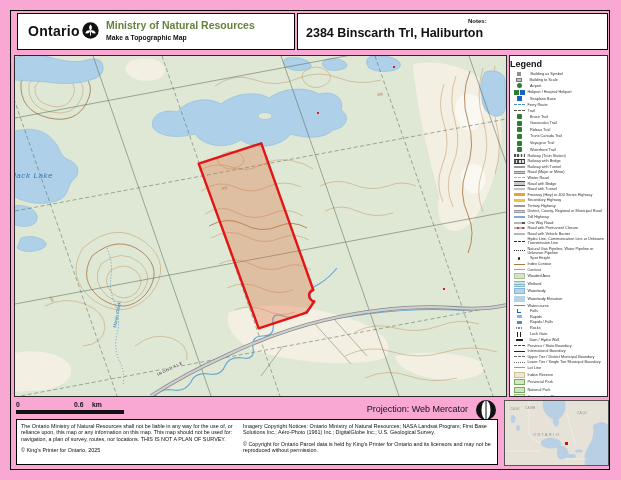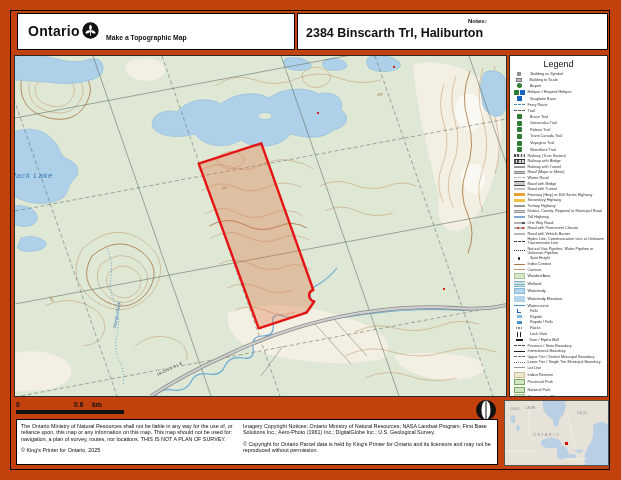--- a/index.html
+++ b/index.html
@@ -1,32 +1,32 @@
 <!DOCTYPE html>
 <html><head>
 <meta charset="utf-8">
 <style>
   html,body{margin:0;padding:0;background:#fff;}
-  .page{position:relative;width:621px;height:480px;background:#c2410c;overflow:hidden;
+  .page{position:relative;width:621px;height:480px;background:#f9a8d4;overflow:hidden;
         font-family:"Liberation Sans", sans-serif;color:#111;}
   .abs{position:absolute;}
   .frame{left:10px;top:10px;width:598px;height:458px;border:1px solid #000;}
   
   .hdr-left{left:17px;top:13px;width:276px;height:35px;border:1px solid #000;background:#fff;}
   .ontario-word{position:absolute;left:10px;top:9px;font-size:14px;font-weight:bold;letter-spacing:.3px;color:#111;}
   .trillium{position:absolute;left:64px;top:8px;width:17px;height:17px;}
   .ministry{position:absolute;left:88px;top:5px;font-size:10.5px;font-weight:bold;color:#66823f;}
   .subtitle{position:absolute;left:88px;top:20px;font-size:6.8px;font-weight:bold;color:#111;}
   .hdr-right{left:297px;top:13px;width:309px;height:35px;border:1px solid #000;background:#fff;}
   .map-title{position:absolute;left:8px;top:12px;font-size:12.5px;font-weight:bold;color:#111;}
   .notes{position:absolute;left:170px;top:4px;font-size:6px;font-weight:bold;color:#111;}
   
   .map-box{left:14px;top:55px;width:491px;height:340px;border:1px solid #2a2a2a;background:#dfe8d5;}
   .legend-box{left:509px;top:55px;width:97px;height:340px;border:1px solid #2a2a2a;background:#fff;overflow:hidden;}
-  .legend-title{text-align:center;font-size:9px;font-weight:normal;margin:3px 0 3px 0;color:#111;}
+  .legend-title{font-size:9px;font-weight:bold;margin:3px 0 3px 0;color:#111;}
   .lg-row{display:flex;align-items:center;margin:0 2px 1.6px 4px;font-size:3.8px;line-height:1.05;color:#333;}
   .lg-label{flex:1;}
   .sw{flex:none;width:11px;height:5px;margin-right:2.5px;box-sizing:border-box;}
   .sw-bld-sym{width:4px;height:4px;background:#8f8f8f;margin:0 9.5px 0 3px;}
   .sw-bld-scale{width:6px;height:4px;background:#c2c2c2;border:.5px solid #777;margin:0 7.5px 0 2px;}
   .sw-airport{width:5px;height:5px;background:#2e7d32;border-radius:50%;margin:0 8.5px 0 2.5px;}
   .sw-heliport{background:linear-gradient(to right,#2e7d32 0 45%,#fff 45% 55%,#1565c0 55% 100%);}
   .sw-seaplane{width:5px;height:5px;background:#1565c0;margin:0 8.5px 0 2.5px;}
   .sw-ferry{height:0;border-top:1px dashed #4a90c8;}
   .sw-trail{height:0;border-top:1px dashed #555;}
@@ -98,20 +98,21 @@
     <span class="ontario-word">Ontario</span>
     <svg class="trillium" viewBox="0 0 15 15">
       <circle cx="7.5" cy="7.5" r="7.2" fill="#111"></circle>
       <g fill="#fff">
         <path d="M7.5,2.2 C9.2,4.0 9.2,6.0 7.5,7.6 C5.8,6.0 5.8,4.0 7.5,2.2 Z"></path>
         <path d="M7.5,7.6 C9.6,6.9 11.4,7.8 12.1,9.9 C10.0,10.6 8.2,9.7 7.5,7.6 Z"></path>
         <path d="M7.5,7.6 C6.8,9.7 5.0,10.6 2.9,9.9 C3.6,7.8 5.4,6.9 7.5,7.6 Z"></path>
         <rect x="7.1" y="7.4" width="0.8" height="4.6"></rect>
       </g>
     </svg>
+    <span class="ministry">Ministry of Natural Resources</span>
     <span class="subtitle">Make a Topographic Map</span>
   </div>
 
   <div class="abs hdr-right">
     <span class="map-title">2384 Binscarth Trl, Haliburton</span>
     <span class="notes">Notes:</span>
   </div>
 
   <div class="abs map-box">
     <svg width="491" height="340" viewBox="0 0 491 340">
@@ -437,20 +438,21 @@
           <span class="lg-label">Conservation Reserve</span>
         </div>
       </div>
   </div>
 
   <span class="scale-num" style="left:16px">0</span>
   <span class="scale-num" style="left:74px">0.6</span>
   <span class="scale-num" style="left:92px">km</span>
   <div class="abs scale-bar"></div>
 
+  <div class="abs projection">Projection: Web Mercator</div>
   <svg class="abs north" viewBox="0 0 24 24">
     <circle cx="12" cy="12" r="10" fill="#111"></circle>
     <ellipse cx="12" cy="12" rx="4.5" ry="9.5" fill="#fff"></ellipse>
     <line x1="12" y1="2.5" x2="12" y2="21.5" stroke="#111" stroke-width="1"></line>
   </svg>
 
   <div class="abs footer-box">
     <div class="fcol-left">
       <div>The Ontario Ministry of Natural Resources shall not be liable in any way for the use of, or reliance upon, this map or any information on this map.  This map should not be used for: navigation, a plan of survey, routes, nor locations. THIS IS NOT A PLAN OF SURVEY.</div>
       <div class="fcopy">© King's Printer for Ontario,  2025</div>

